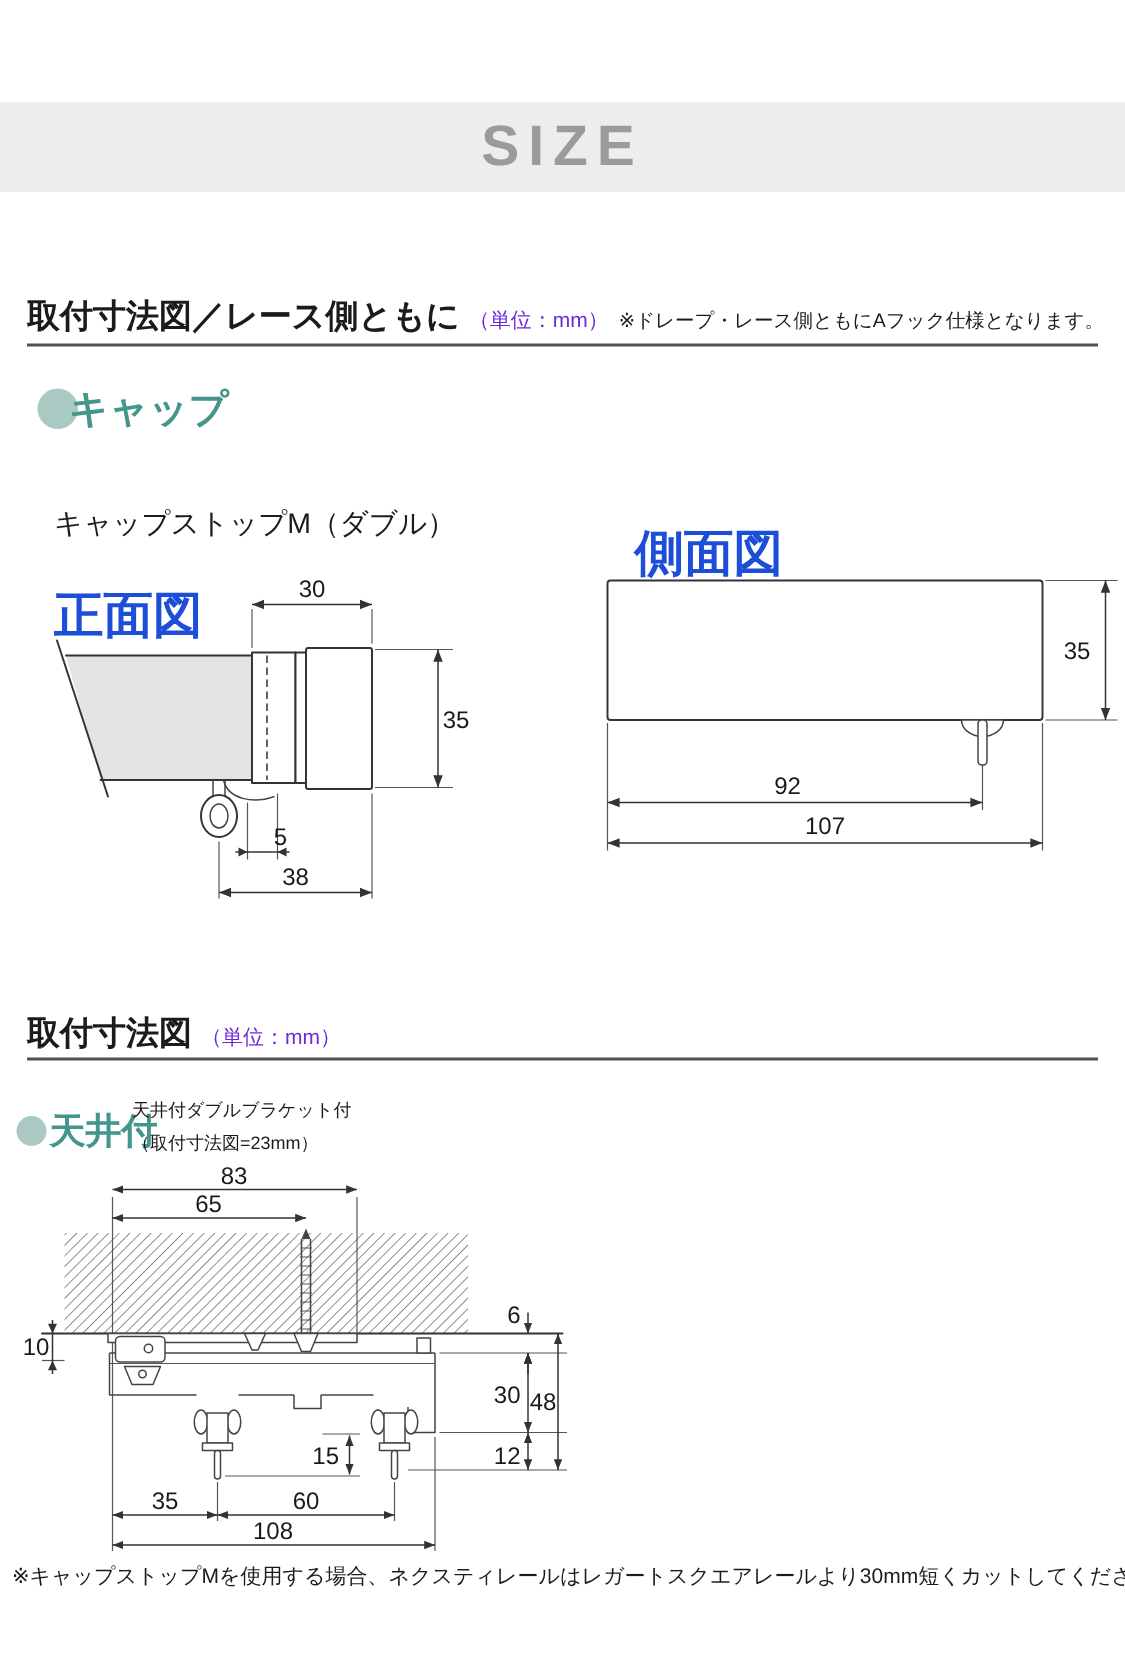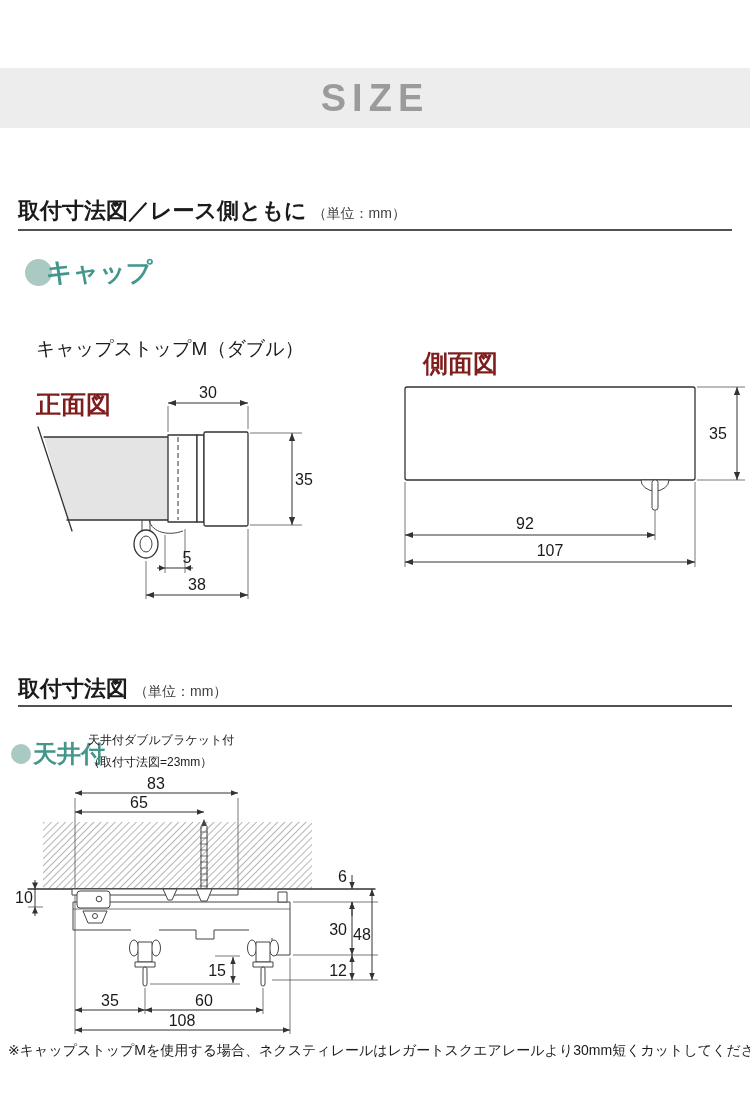--- a/index.html
+++ b/index.html
@@ -6,28 +6,28 @@
   #page{position:relative;width:750px;height:1111px;background:#ffffff;overflow:hidden;
         font-family:"Liberation Sans","DejaVu Sans",sans-serif;color:#1e1e1e;}
   .abs{position:absolute;}
   
   .banner{left:0;top:68px;width:750px;height:60px;background:#ededed;
           display:flex;align-items:center;justify-content:center;}
   .banner-title{font-size:38px;font-weight:bold;letter-spacing:6px;color:#9b9b9b;}
   
   .sec-head{display:flex;align-items:baseline;white-space:nowrap;}
   .sec-title{font-size:22px;font-weight:600;color:#1b1b1b;}
-  .sec-unit{font-size:14px;margin-left:6px;color:#404040;}
+  .sec-unit{font-size:14px;margin-left:6px;color:#6d28d9;}
   .sec-note{font-size:13px;color:#1b1b1b;}
   .rule{height:2px;background:#54504b;}
   
   .bullet{border-radius:50%;background:#abc9c3;}
   .teal{color:#43968c;font-weight:600;}
   .sub-head{font-size:19px;font-weight:400;color:#1b1b1b;}
-  .view-label{font-size:25px;font-weight:600;color:#7f1d1d;}
+  .view-label{font-size:33px;font-weight:600;color:#1d4ed8;}
   .desc{font-size:12px;line-height:22px;color:#1b1b1b;}
   .footer-note{font-size:14px;color:#1b1b1b;white-space:nowrap;}
   
   svg{overflow:visible;}
   svg text{font-family:"Liberation Sans","DejaVu Sans",sans-serif;fill:#1a1a1a;font-size:16px;}
   .ext{stroke:#555;stroke-width:0.8;fill:none;}
   .dim{stroke:#333;stroke-width:1;fill:none;}
   .shape{stroke:#333;stroke-width:1.3;fill:none;stroke-linejoin:round;stroke-linecap:round;}
   .shape-thin{stroke:#444;stroke-width:1;fill:none;stroke-linejoin:round;}
   .wfill{fill:#ffffff;}
@@ -39,20 +39,21 @@
 <div id="page">
 
   <div class="abs banner">
     <span class="banner-title">SIZE</span>
   </div>
 
   <div class="abs sec-head" style="left:18px;top:196px;">
     <span class="sec-title">取付寸法図／レース側ともに</span>
     <span class="sec-unit">（単位：mm）</span>
   </div>
+  <div class="abs sec-note" style="right:14px;top:205px;">※ドレープ・レース側ともにAフック仕様となります。</div>
   <div class="abs rule" style="left:18px;top:229px;width:714px;"></div>
 
   <div class="abs bullet" style="left:25px;top:259px;width:27px;height:27px;"></div>
   <div class="abs teal" style="left:46px;top:255px;font-size:26px;">キャップ</div>
 
   <div class="abs sub-head" style="left:36px;top:336px;">キャップストップM（ダブル）</div>
 
   <div class="abs view-label" style="left:36px;top:388px;">正面図</div>
 
   <div class="abs view-label" style="left:423px;top:347px;">側面図</div>

